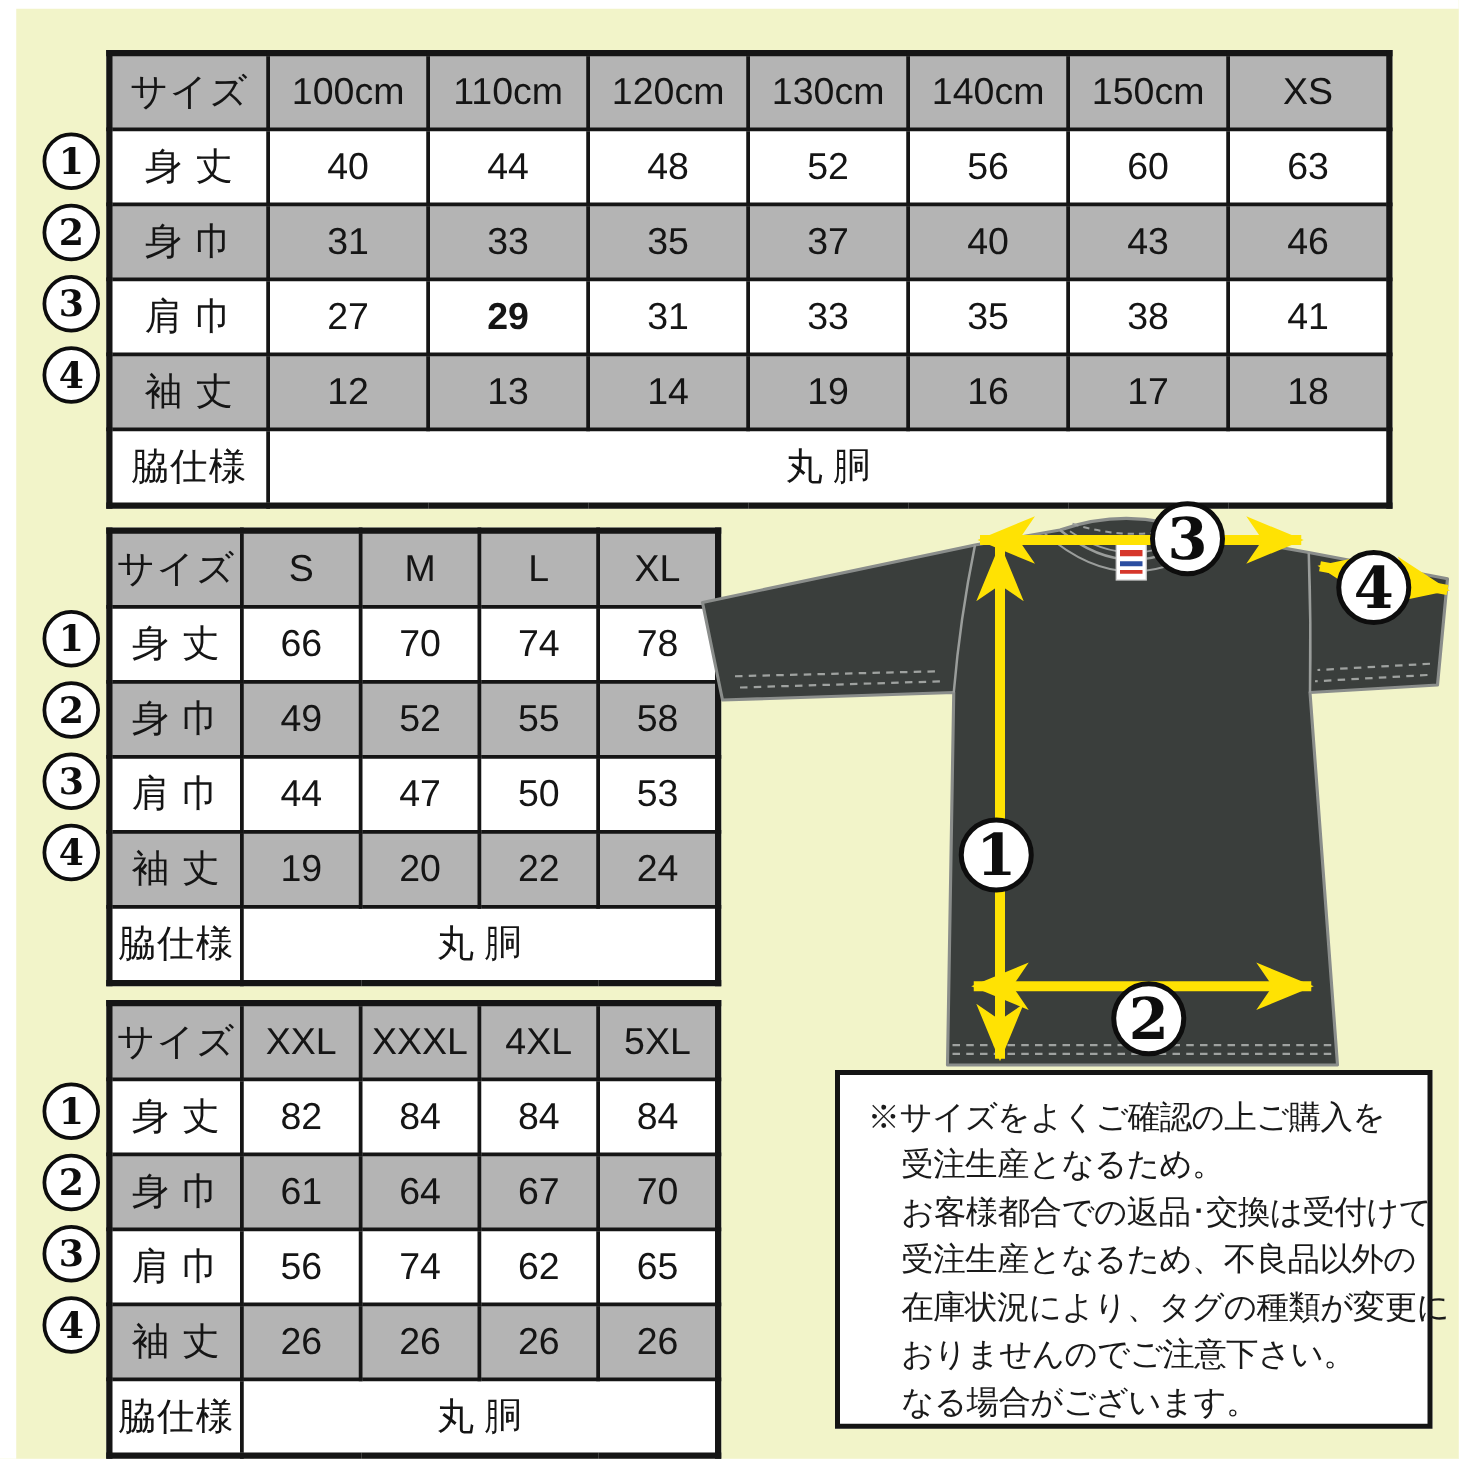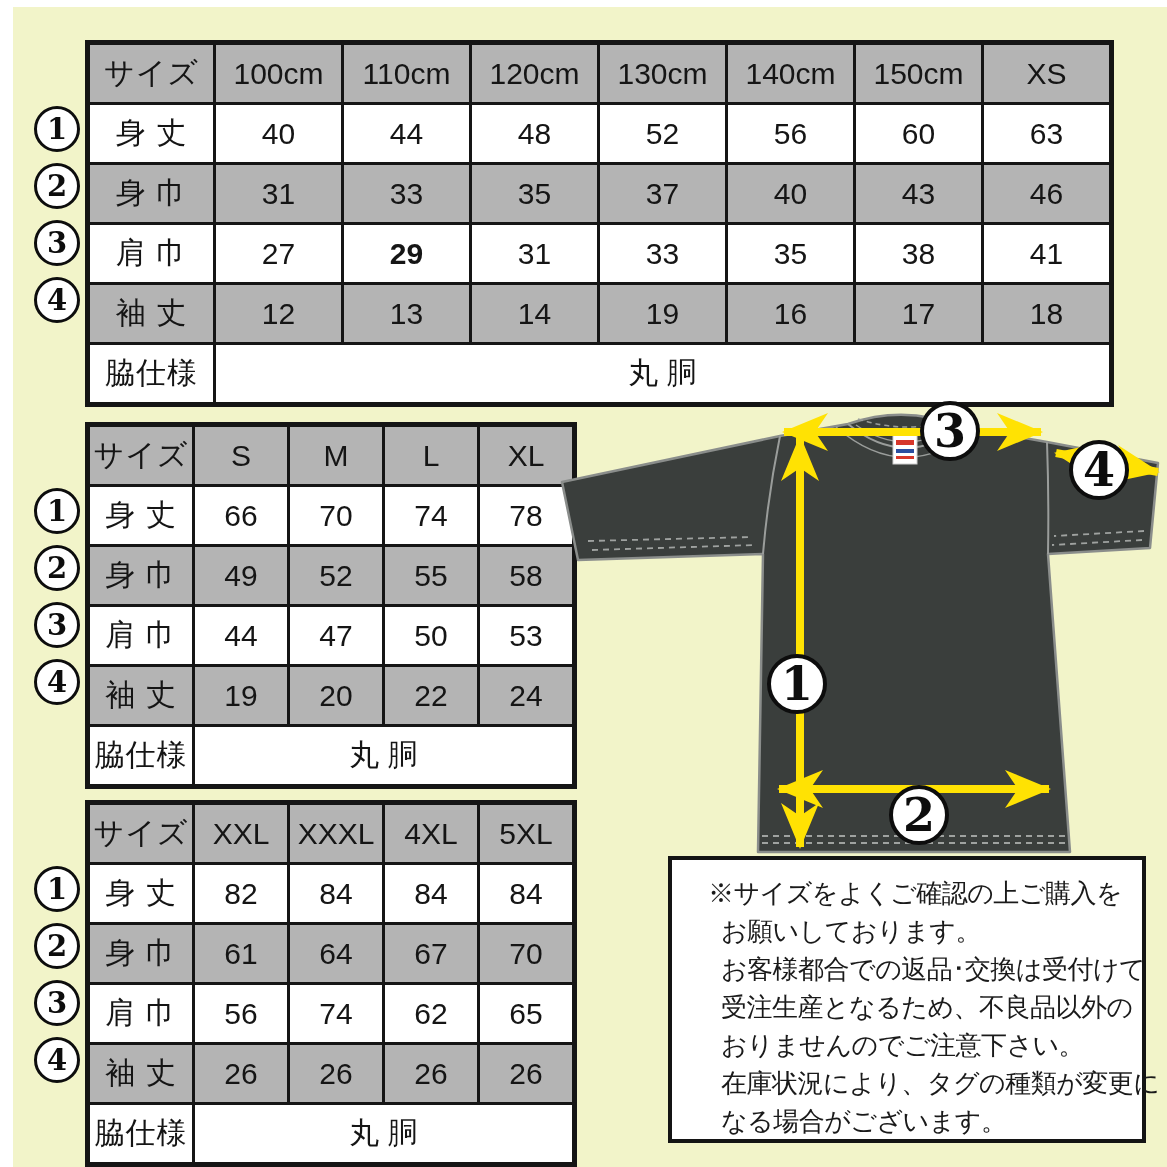--- a/index.html
+++ b/index.html
@@ -31,21 +31,21 @@
   
   .notice{
     position:absolute;left:668px;top:856px;width:478px;height:287px;
     border:4px solid #141414;background:#fff;box-sizing:border-box;
     padding:14px 6px 0 22px;
   }
   .notice-line{
     font-size:26px;line-height:38px;color:#1a1a1a;letter-spacing:-0.5px;
     padding-left:27px;white-space:nowrap;
   }
-  .notice-line.first{padding-left:0;text-align:center;}
+  .notice-line.first{padding-left:0;}
 
   
   svg.shirt{position:absolute;left:0;top:0;pointer-events:none;}
   .svg-digit{
     font-family:"DejaVu Serif",serif;font-weight:700;font-size:46px;fill:#0d0d0d;
     text-anchor:middle;
   }
 </style>
 </head>
 <body>
@@ -265,19 +265,19 @@
     <text class="svg-digit" x="1099" y="486">4</text>
     <circle cx="797" cy="684" r="28" fill="#fff" stroke="#0d0d0d" stroke-width="4"></circle>
     <text class="svg-digit" x="797" y="700">1</text>
     <circle cx="919" cy="815" r="28" fill="#fff" stroke="#0d0d0d" stroke-width="4"></circle>
     <text class="svg-digit" x="919" y="831">2</text>
   </g>
 </svg>
 
 <div class="notice">
   <div class="notice-line first">※サイズをよくご確認の上ご購入を</div>
-  <div class="notice-line">お願いしております。</div>
+  <div class="notice-line">受注生産となるため。</div>
   <div class="notice-line">お客様都合での返品･交換は受付けて</div>
   <div class="notice-line">受注生産となるため、不良品以外の</div>
+  <div class="notice-line">在庫状況により、タグの種類が変更に</div>
   <div class="notice-line">おりませんのでご注意下さい。</div>
-  <div class="notice-line">在庫状況により、タグの種類が変更に</div>
   <div class="notice-line">なる場合がございます。</div>
 </div>
 
 </body></html>

